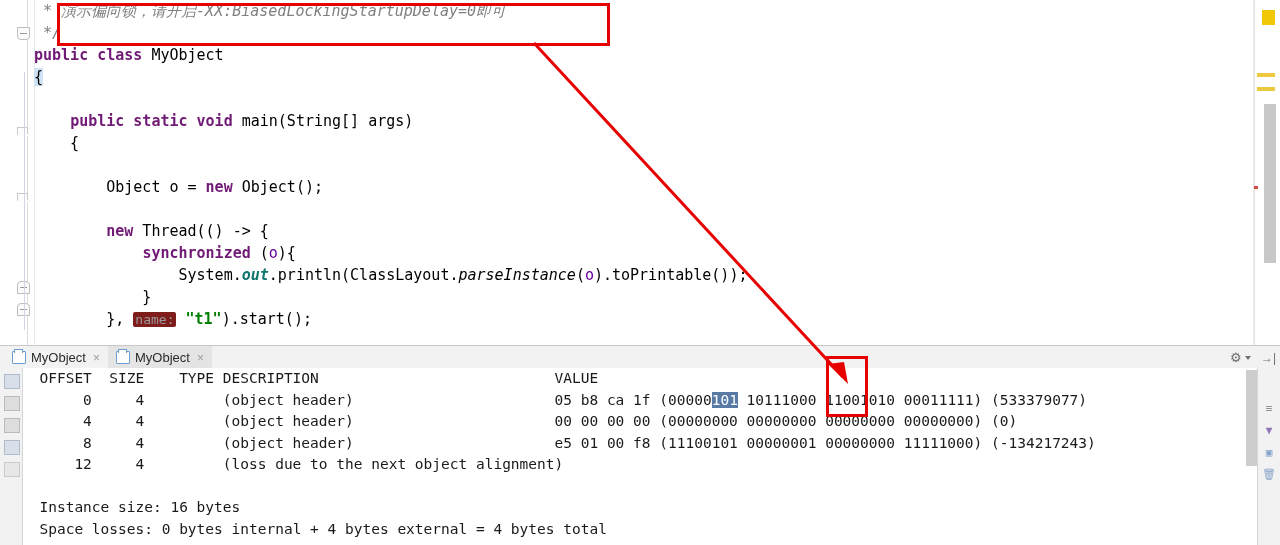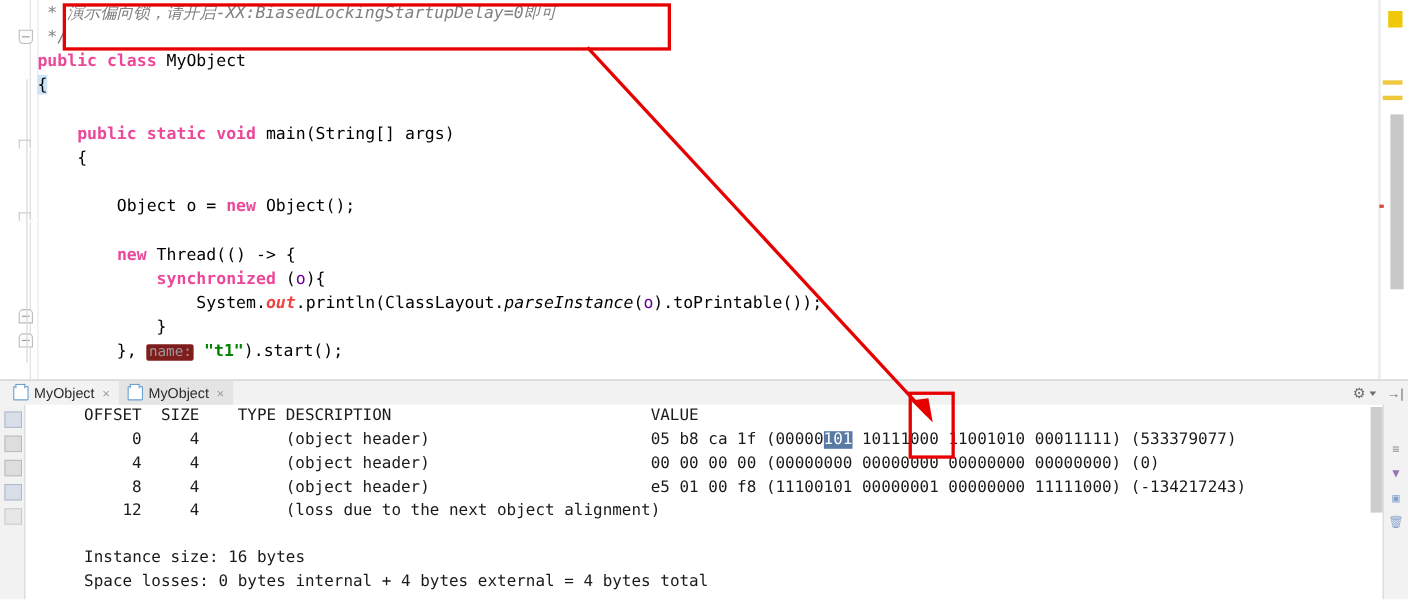--- a/index.html
+++ b/index.html
@@ -47,24 +47,24 @@
   .vline{
     position:absolute;width:1px;background:#d0d6e4;
   }
 
   .code{
     position:absolute;left:34px;top:0;right:0;top:0;
     font-family:"DejaVu Sans Mono", monospace;
     font-size:15px;line-height:22px;color:#000000;white-space:pre;
   }
   .ln{height:22px;padding-left:0;position:relative;}
-  .kw{color:#ec4899;font-weight:bold;text-align:right;}
+  .kw{color:#701a75;font-weight:bold;text-align:right;}
   .cm{color:#808080;font-style:italic;}
   .str{color:#008000;font-weight:bold;}
-  .fld{color:#ef4444;font-weight:bold;font-style:italic;}
+  .fld{color:#0f766e;font-weight:bold;font-style:italic;}
   .mth{color:#000000;font-style:italic;}
   .prm{color:#660099;}
   .hint{color:#9a9a9a;background:#7f1d1d;font-style:normal;font-size:13px;padding:0 2px;border-radius:2px;}
   .brk{background:#cfe3f7;}
 
   
   .markerbar{
     position:absolute;right:0;top:0;width:26px;height:345px;background:#ffffff;
     border-left:1px solid #ebebeb;
   }
@@ -111,21 +111,21 @@
   }
   .console-right{
     position:absolute;right:0;top:0;width:22px;height:177px;background:#f2f2f2;
     border-left:1px solid #d6d6d6;
   }
   .ctool{position:absolute;left:4px;width:14px;height:13px;opacity:.72;}
   .ctoolR{position:absolute;left:4px;width:14px;height:14px;opacity:.8;font-size:11px;text-align:center;line-height:14px;}
   .console-text{
     position:absolute;left:22px;top:0;right:22px;top:0;
     font-family:"DejaVu Sans Mono", monospace;font-size:14.5px;line-height:21.5px;
-    color:#1a1a1a;white-space:pre;padding-left:37px;
+    color:#1a1a1a;white-space:pre;
   }
   .cline{height:21.5px;position:relative;}
   .cscroll{
     position:absolute;right:23px;top:2px;width:11px;height:96px;background:#cdcdcd;
   }
 
   
   .ann-box{
     position:absolute;left:57px;top:3px;width:553px;height:43px;
     border:3px solid #e60000;box-sizing:border-box;pointer-events:none;

